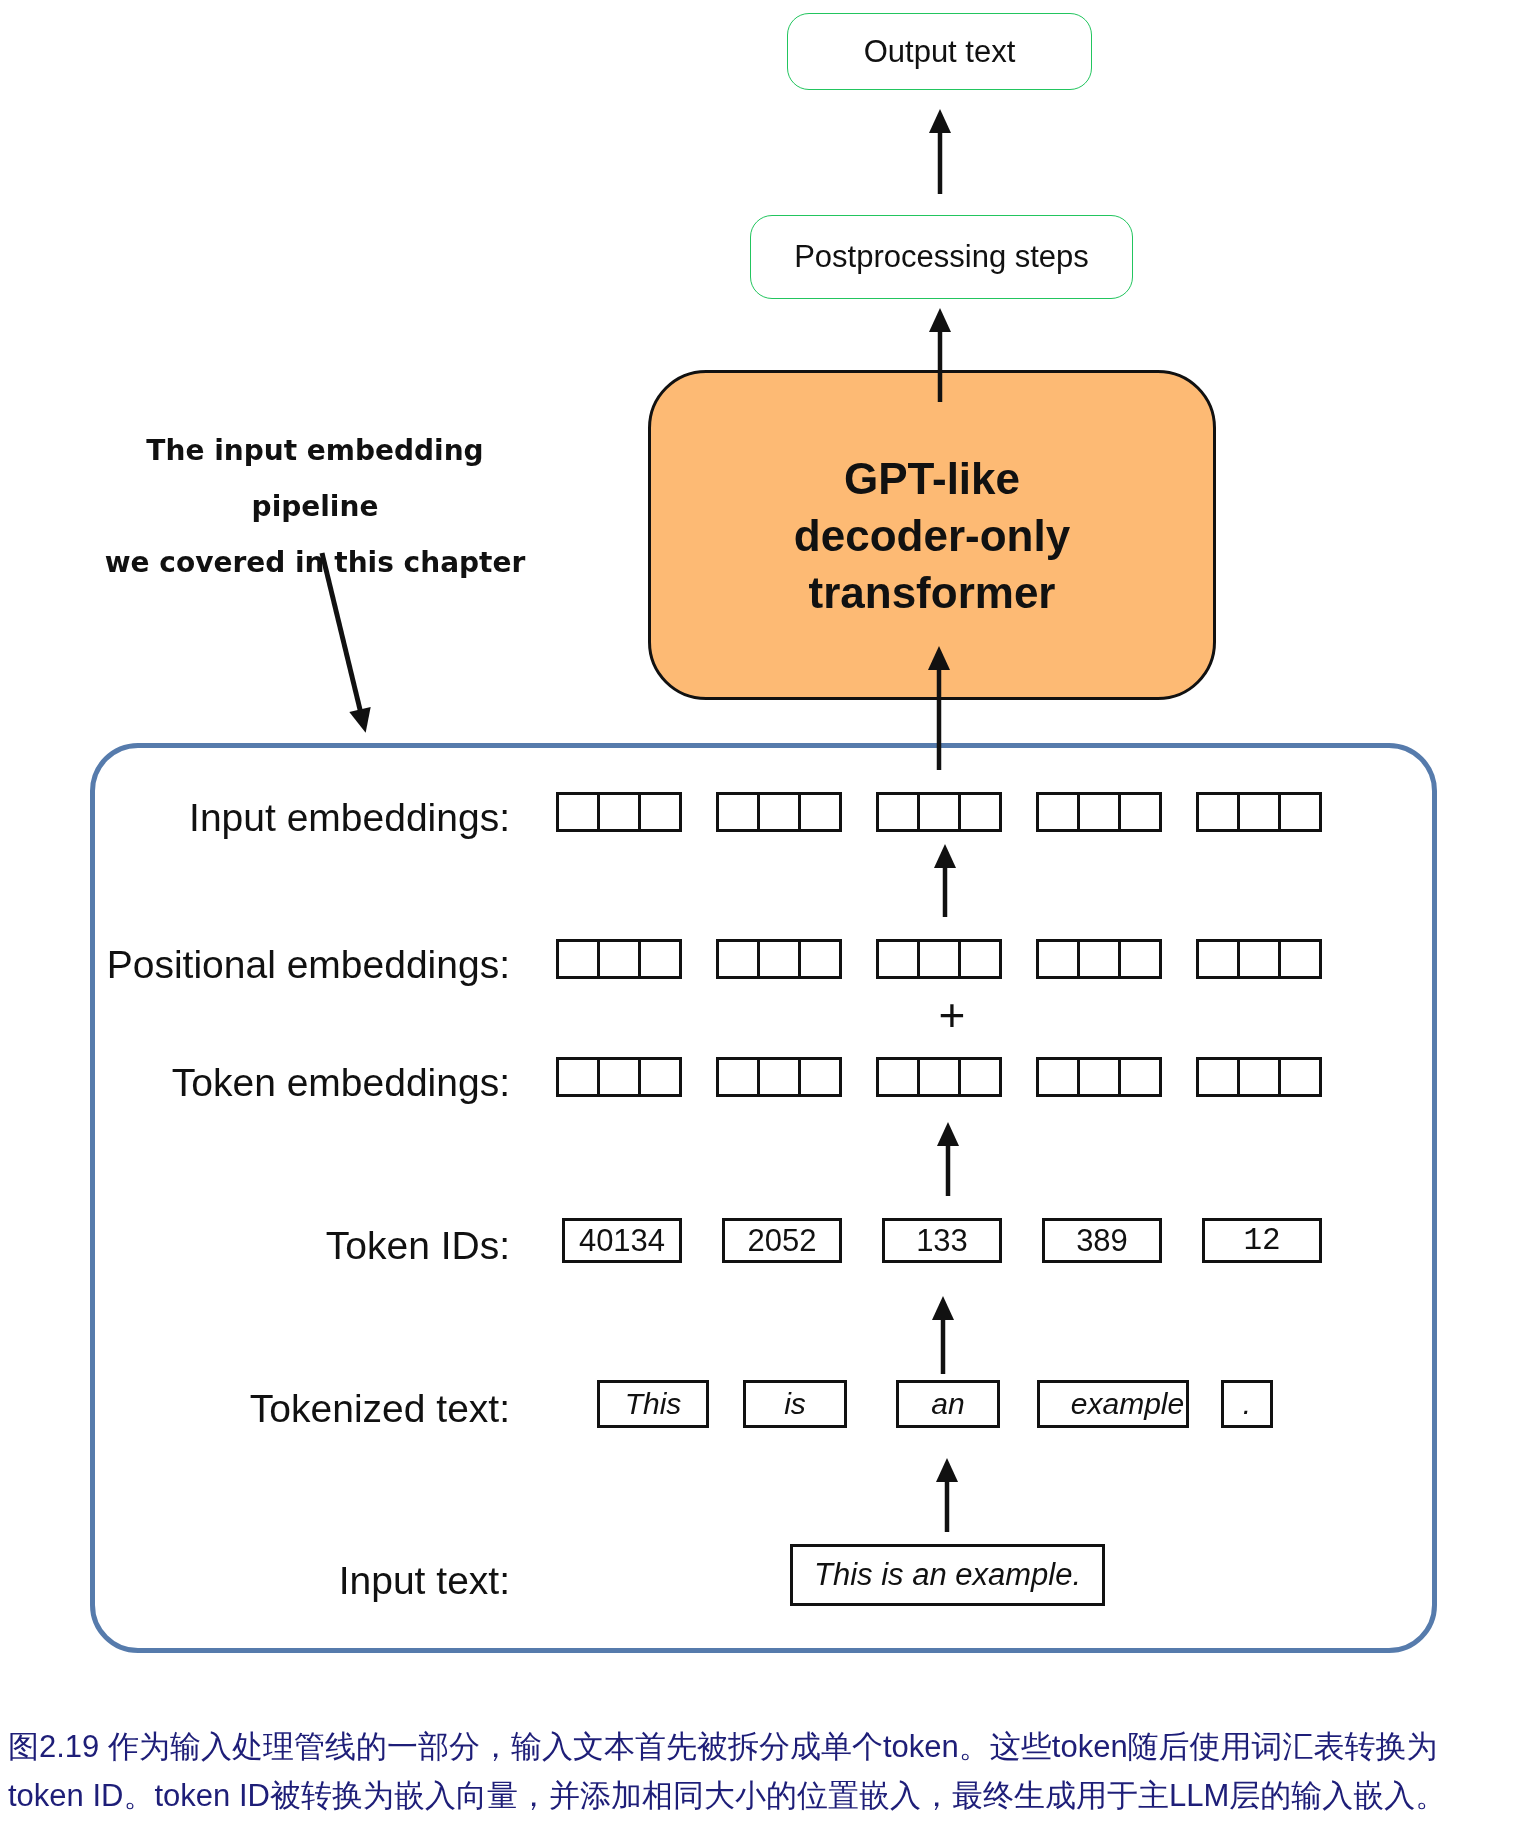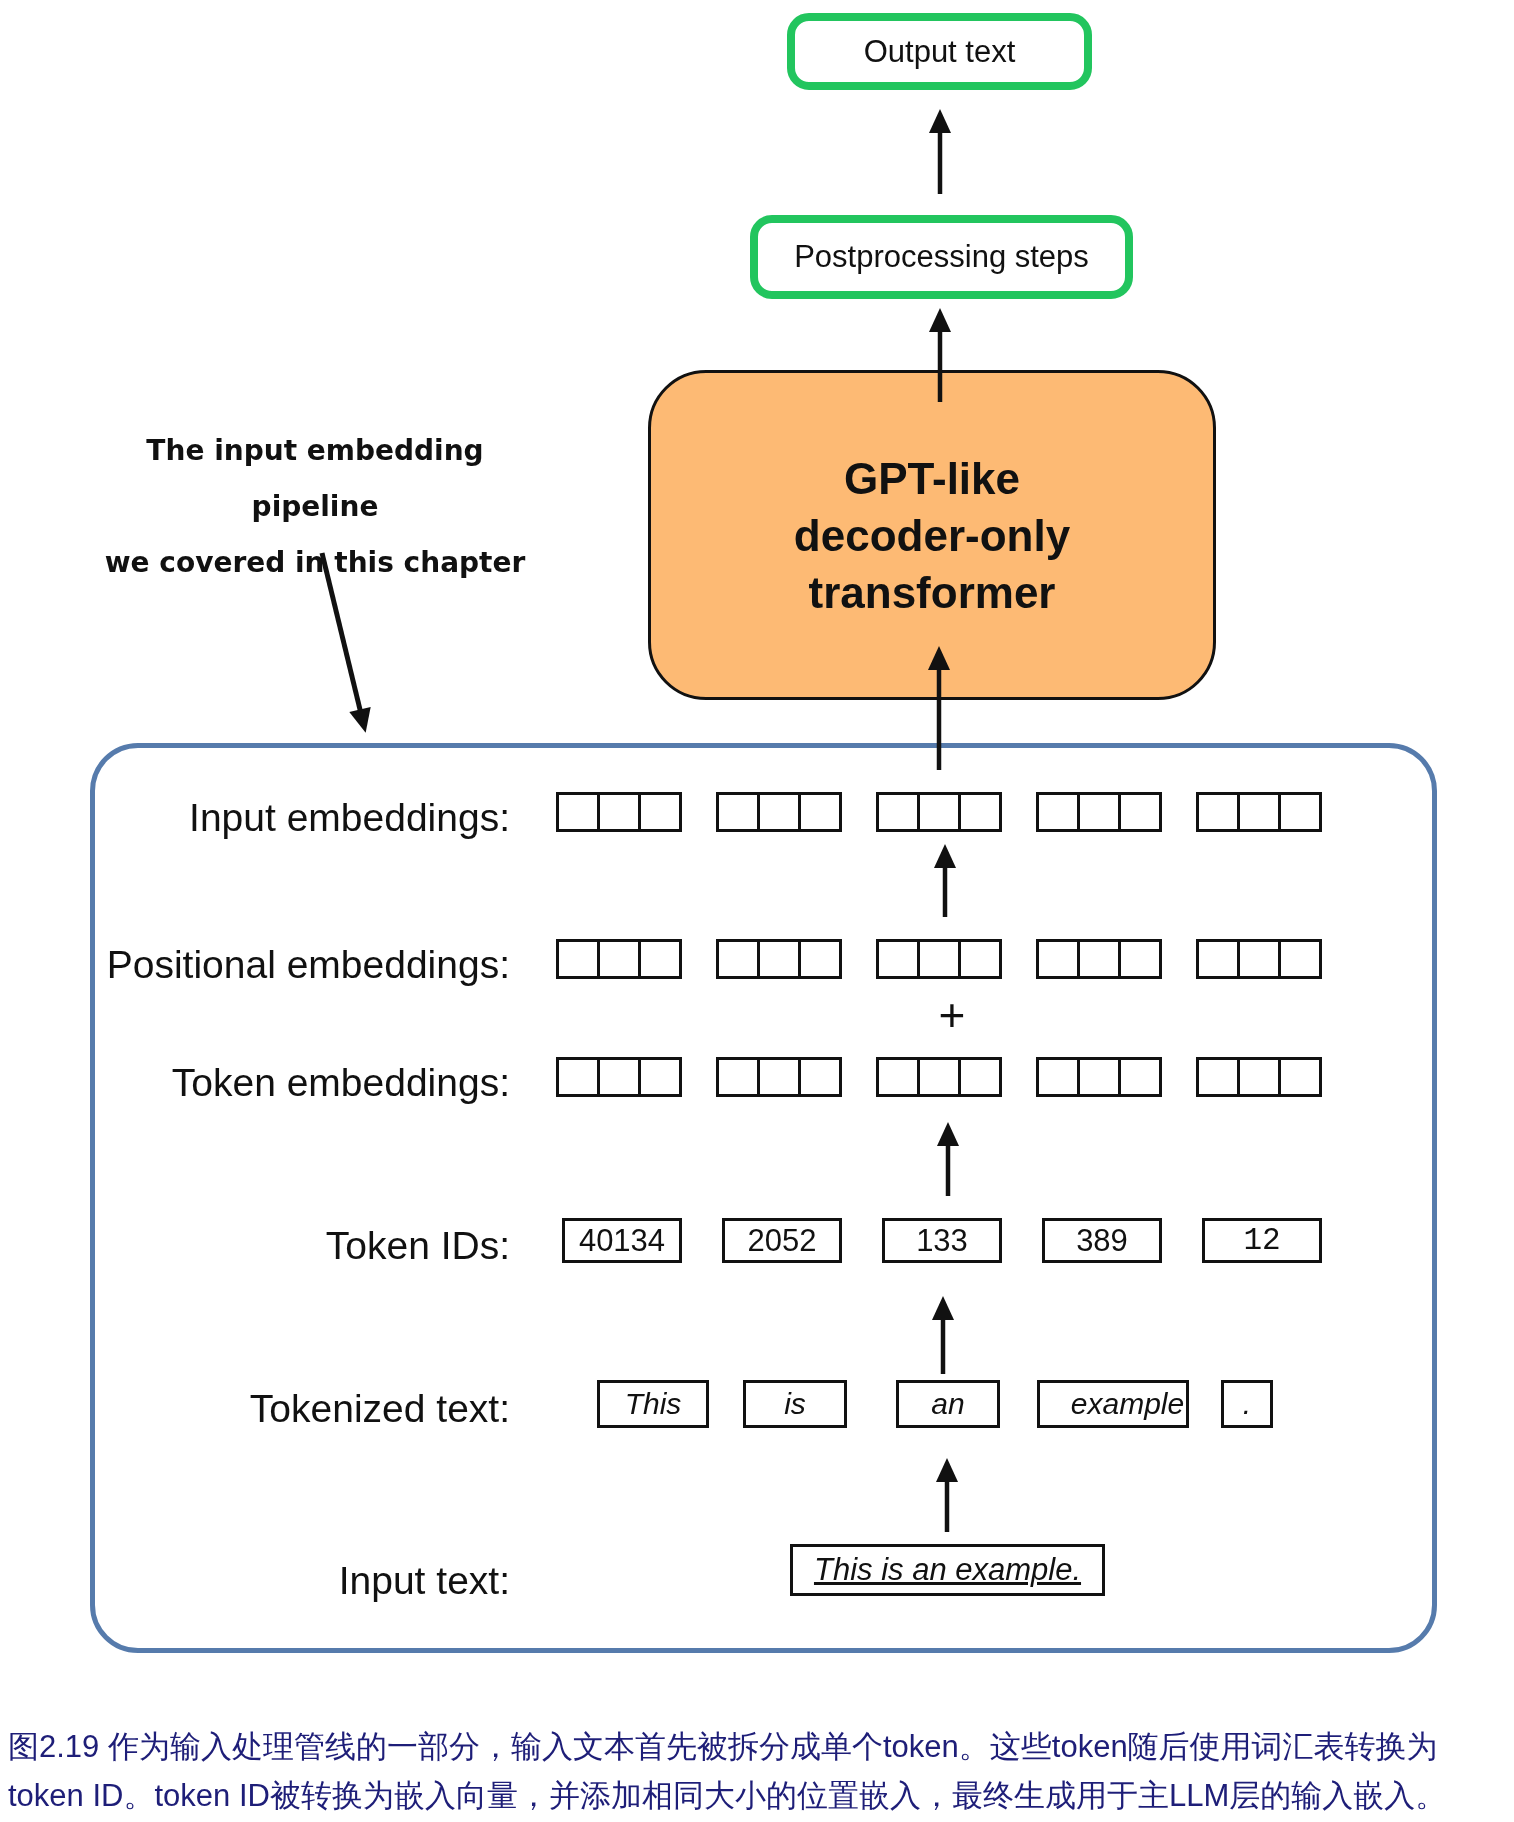--- a/index.html
+++ b/index.html
@@ -9,21 +9,21 @@
     height: 1822px;
     background: #ffffff;
     font-family: "Liberation Sans", sans-serif;
     color: #111111;
     overflow: hidden;
   }
 
   
   .pillbox {
     position: absolute; box-sizing: border-box;
-    border: 8px solid #22c55e;
+    border: 1px solid #22c55e;
     border-radius: 22px;
     background: #ffffff;
     display: flex; align-items: center; justify-content: center;
     font-size: 31px;
   }
   #output-box        { left: 787px; top: 13px;  width: 305px; height: 77px; }
   #postprocessing-box{ left: 750px; top: 215px; width: 383px; height: 84px; }
 
   
   #gpt-box {
@@ -86,22 +86,22 @@
   
   .idbox, .tokbox, #input-text-box {
     position: absolute; box-sizing: border-box;
     border: 3px solid #111111;
     background: #ffffff;
     display: flex; align-items: center; justify-content: center;
   }
   .idbox  { font-size: 31px; }
   .tokbox { font-size: 30px; font-style: italic; }
   #input-text-box {
-    left: 790px; top: 1544px; width: 315px; height: 52px;
-    font-size: 31px; font-style: italic; text-decoration: underline;
+    left: 790px; top: 1544px; width: 315px; height: 62px;
+    font-size: 31px; font-style: italic;
   }
 
   #plus-sign {
     position: absolute;
     left: 922px; top: 988px; width: 60px;
     text-align: center;
     font-size: 46px; font-weight: 500;
     color: #111111;
   }
 

